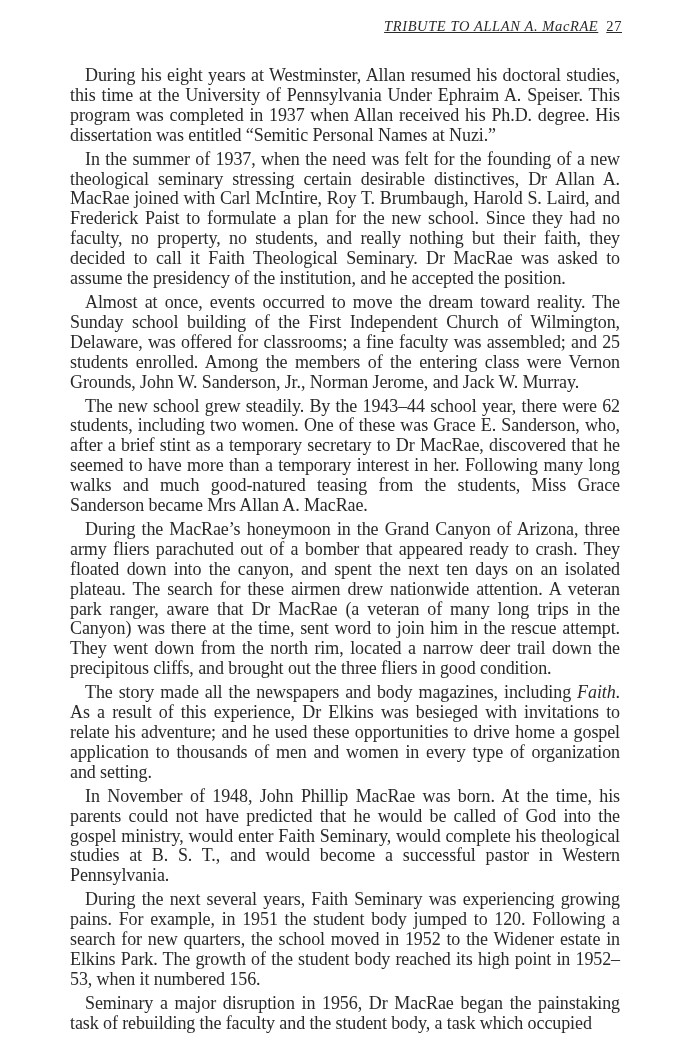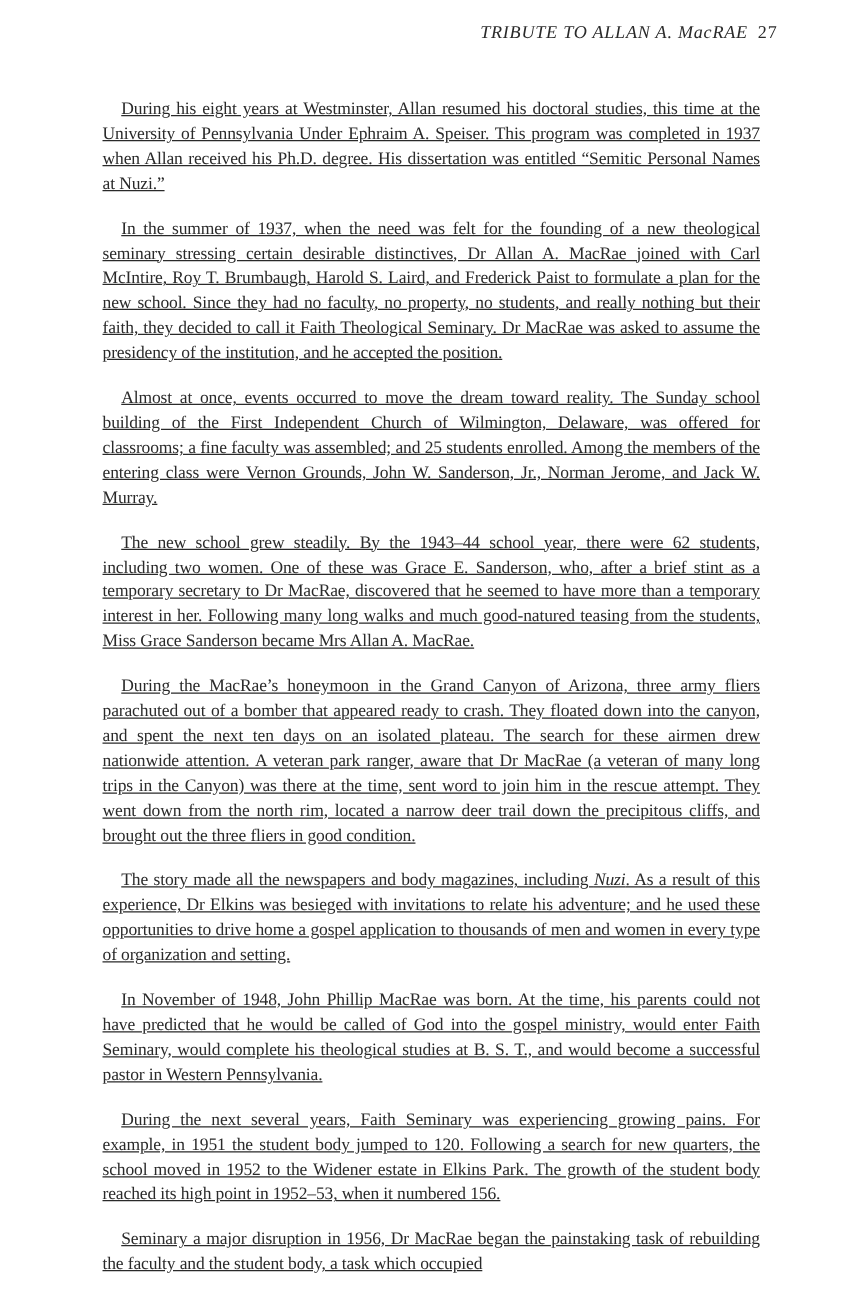--- a/index.html
+++ b/index.html
@@ -7,44 +7,44 @@
     width: 680px; height: 1050px; overflow: hidden;
     background: #ffffff;
     font-family: "Liberation Serif", "DejaVu Serif", serif;
     color: #2a2a2a;
     position: relative;
   }
   .running-head {
     position: absolute; top: 18px; right: 58px;
     font-size: 14.5px; font-style: italic; letter-spacing: 0.6px;
     color: #2a2a2a;
+    text-decoration: underline;
   }
   .running-head .page-num { font-style: normal; margin-left: 8px; }
   .body-text {
     position: absolute; top: 62px; left: 66px; width: 558px;
   }
   .body-text p {
-    margin: 16px; text-indent: 15px;
-    font-size: 14px; line-height: 19.9px;
+    margin: 4px; text-indent: 15px;
+    font-size: 18px; line-height: 19.9px;
     text-align: justify; letter-spacing: -0.1px;
     hyphens: manual;
-    text-decoration: underline;
   }
   .body-text p .ital { font-style: italic; }
 </style>
 </head>
 <body>
 
 <div class="running-head">
   <span>TRIBUTE TO ALLAN A. MacRAE</span><span class="page-num">27</span>
 </div>
 
 <div class="body-text">
   <p>During his eight years at Westminster, Allan resumed his doctoral studies, this time at the University of Pennsylvania Under Ephraim A. Speiser. This program was completed in 1937 when Allan received his Ph.D. degree. His dissertation was entitled “Semitic Personal Names at Nuzi.”</p>
   <p>In the summer of 1937, when the need was felt for the founding of a new theological seminary stressing certain desirable distinctives, Dr Allan A. MacRae joined with Carl McIntire, Roy T. Brumbaugh, Harold S. Laird, and Frederick Paist to formulate a plan for the new school. Since they had no faculty, no property, no students, and really nothing but their faith, they decided to call it Faith Theological Seminary. Dr MacRae was asked to assume the presidency of the institution, and he accepted the position.</p>
   <p>Almost at once, events occurred to move the dream toward reality. The Sunday school building of the First Independent Church of Wilmington, Delaware, was offered for classrooms; a fine faculty was assembled; and 25 students enrolled. Among the members of the entering class were Vernon Grounds, John W. Sanderson, Jr., Norman Jerome, and Jack W. Murray.</p>
   <p>The new school grew steadily. By the 1943–44 school year, there were 62 students, including two women. One of these was Grace E. Sanderson, who, after a brief stint as a temporary secretary to Dr MacRae, discovered that he seemed to have more than a temporary interest in her. Following many long walks and much good-natured teasing from the students, Miss Grace Sanderson became Mrs Allan A. MacRae.</p>
   <p>During the MacRae’s honeymoon in the Grand Canyon of Arizona, three army fliers parachuted out of a bomber that appeared ready to crash. They floated down into the canyon, and spent the next ten days on an isolated plateau. The search for these airmen drew nationwide attention. A veteran park ranger, aware that Dr MacRae (a veteran of many long trips in the Canyon) was there at the time, sent word to join him in the rescue attempt. They went down from the north rim, located a narrow deer trail down the precipitous cliffs, and brought out the three fliers in good condition.</p>
-  <p><span>The story made all the newspapers and body magazines, including </span><span class="ital">Nuzi</span><span>. As a result of this experience, Dr Elkins was besieged with invitations to relate his adventure; and he used these opportunities to drive home a gospel application to thousands of men and women in every type of organization and setting.</span></p>
+  <p><span>The story made all the newspapers and body magazines, including </span><span class="ital">Faith</span><span>. As a result of this experience, Dr Elkins was besieged with invitations to relate his adventure; and he used these opportunities to drive home a gospel application to thousands of men and women in every type of organization and setting.</span></p>
   <p>In November of 1948, John Phillip MacRae was born. At the time, his parents could not have predicted that he would be called of God into the gospel ministry, would enter Faith Seminary, would complete his theolo­gical studies at B. S. T., and would become a successful pastor in Western Pennsylvania.</p>
   <p>During the next several years, Faith Seminary was experiencing growing pains. For example, in 1951 the student body jumped to 120. Following a search for new quarters, the school moved in 1952 to the Widener estate in Elkins Park. The growth of the student body reached its high point in 1952–53, when it numbered 156.</p>
   <p>Seminary a major disruption in 1956, Dr MacRae began the painstaking task of rebuilding the faculty and the student body, a task which occupied</p>
 </div>
 
 </body></html>

